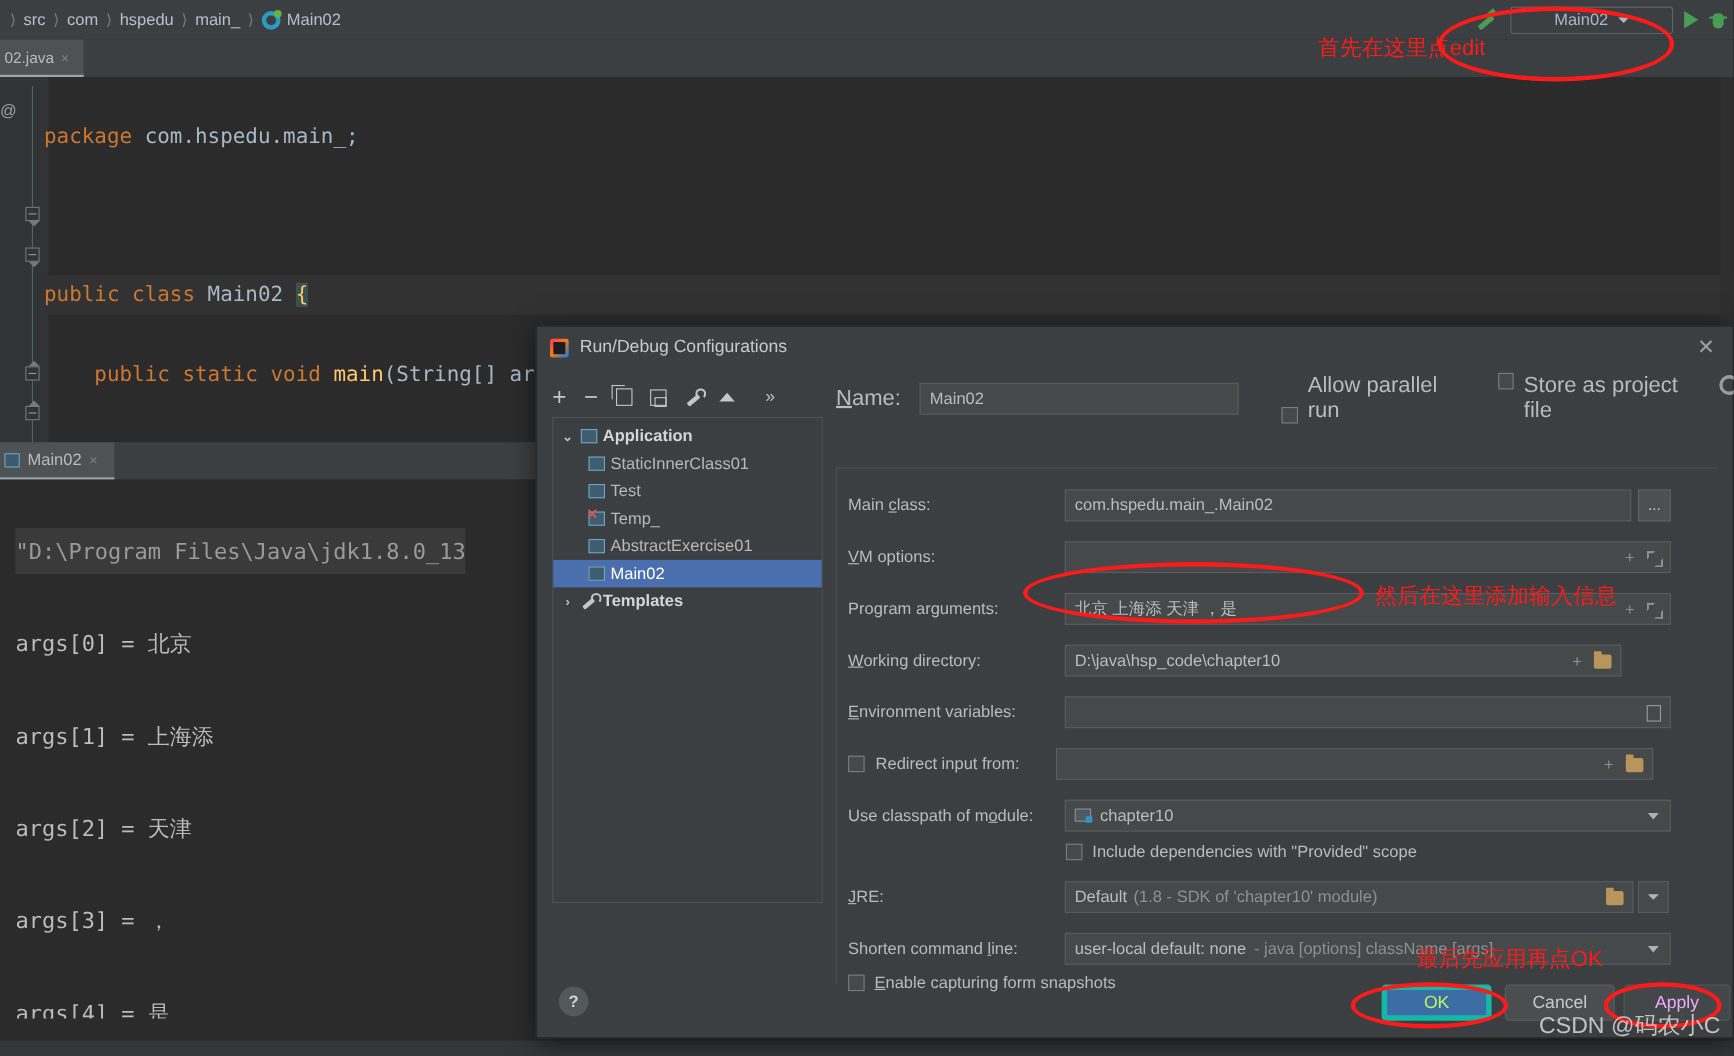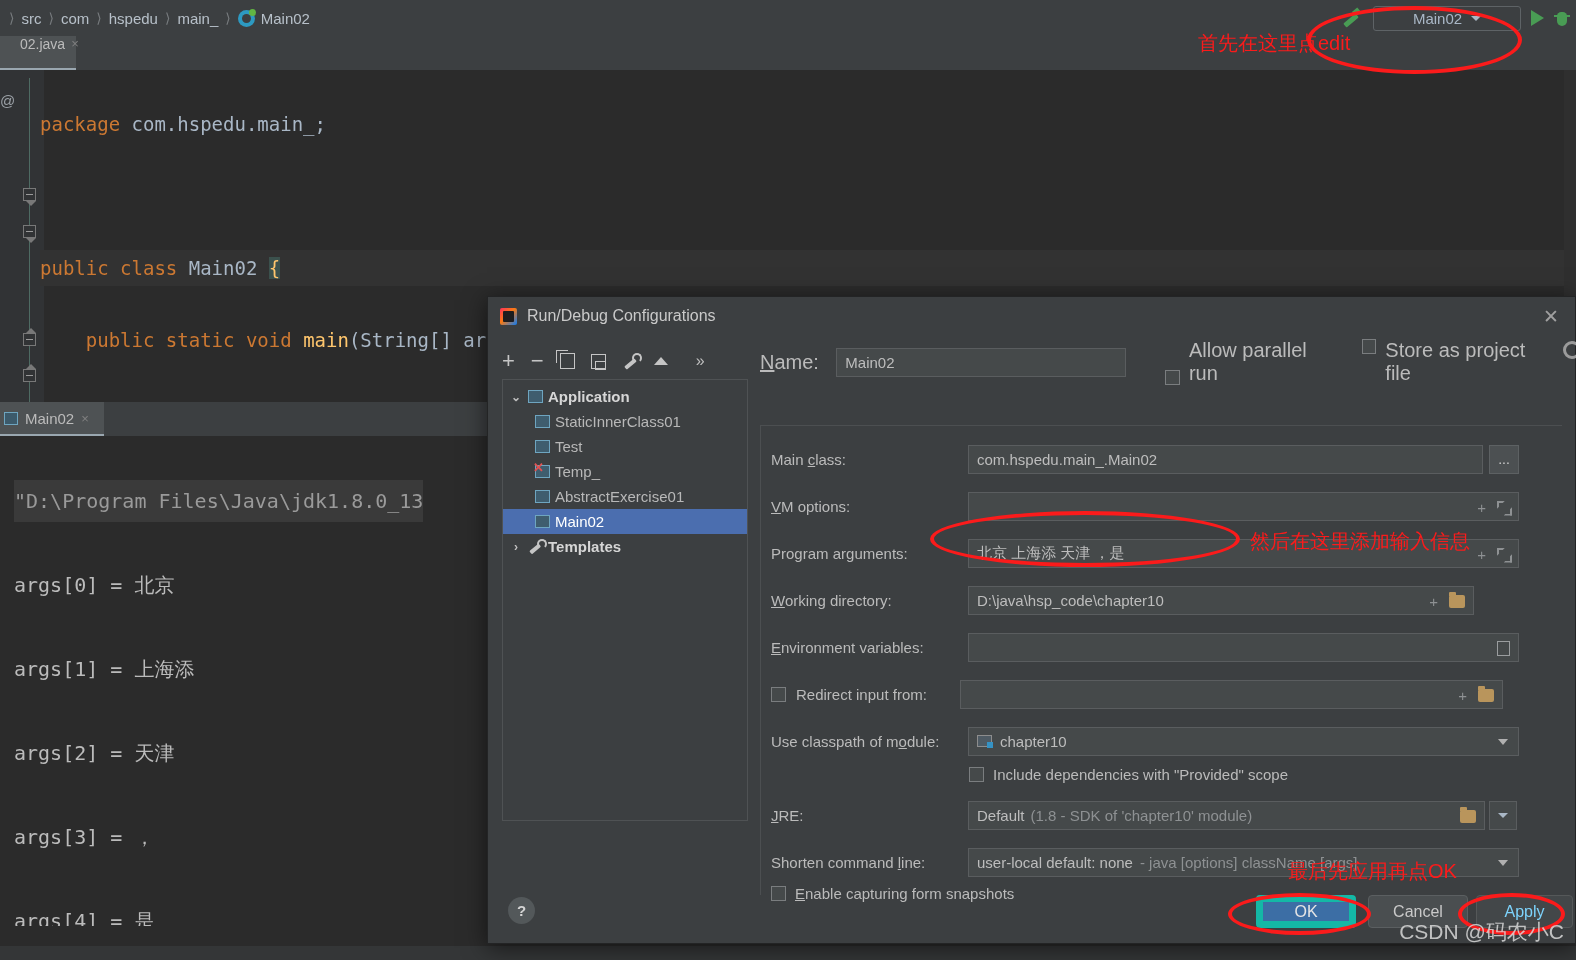--- a/index.html
+++ b/index.html
@@ -63,21 +63,21 @@
   }
 
   
   .tabbar{
     position:absolute; left:0; top:36px; width:1576px; height:34px;
     background:#3c3f41;
   }
   .tab-active{
     position:absolute; left:0; top:0; height:34px; width:76px;
     background:#4e5254; border-bottom:2px solid #9aa7b0;
-    display:flex; align-items:flex-start; padding-left:20px; gap:6px;
+    display:flex; align-items:center; padding-left:4px; gap:6px;
     color:#bbbbbb; font-size:14px;
   }
   .tab-close{ color:#808080; font-size:13px; }
 
   
   .editor{
     position:absolute; left:0; top:70px; width:1576px; height:332px;
     background:#2b2b2b;
   }
   .gutter{
@@ -257,23 +257,23 @@
   .dlg-footer{ position:absolute; left:0; bottom:0; width:1089px; height:50px; }
   .help-btn{
     position:absolute; left:20px; top:4px; width:27px;height:27px; border-radius:50%;
     background:#53585a; color:#d5d5d5; display:flex;align-items:center;justify-content:center;
     font-size:15px; font-weight:bold;
   }
   .dbtn{
     position:absolute; height:33px; min-width:97px; border-radius:4px;
     display:flex; align-items:center; justify-content:center; font-size:16px;
   }
-  .dbtn.primary{ background:#3c6ea5; border:7px solid #14b8a6; color:#e5e5e5; }
+  .dbtn.primary{ background:#3c6ea5; border:5px solid #14b8a6; color:#bef264; }
   .dbtn.normal{ background:#4a4e50; border:1px solid #5b5f61; color:#c9c9c9; }
-  .dbtn.disabled{ background:#434749; border:1px solid #555859; color:#7dd3fc; }
+  .dbtn.disabled{ background:#434749; border:1px solid #555859; color:#f0abfc; }
 
   
   .ellipse{ position:absolute; border:4px solid #fb1b1b; border-radius:50%; }
   .anno{ position:absolute; color:#fb1b1b; font-size:20px; white-space:nowrap; }
   .watermark{
     position:absolute; right:12px; bottom:14px; color:#d8d8d8; font-size:21px; opacity:.85;
   }
 </style>
 </head>
 <body>

